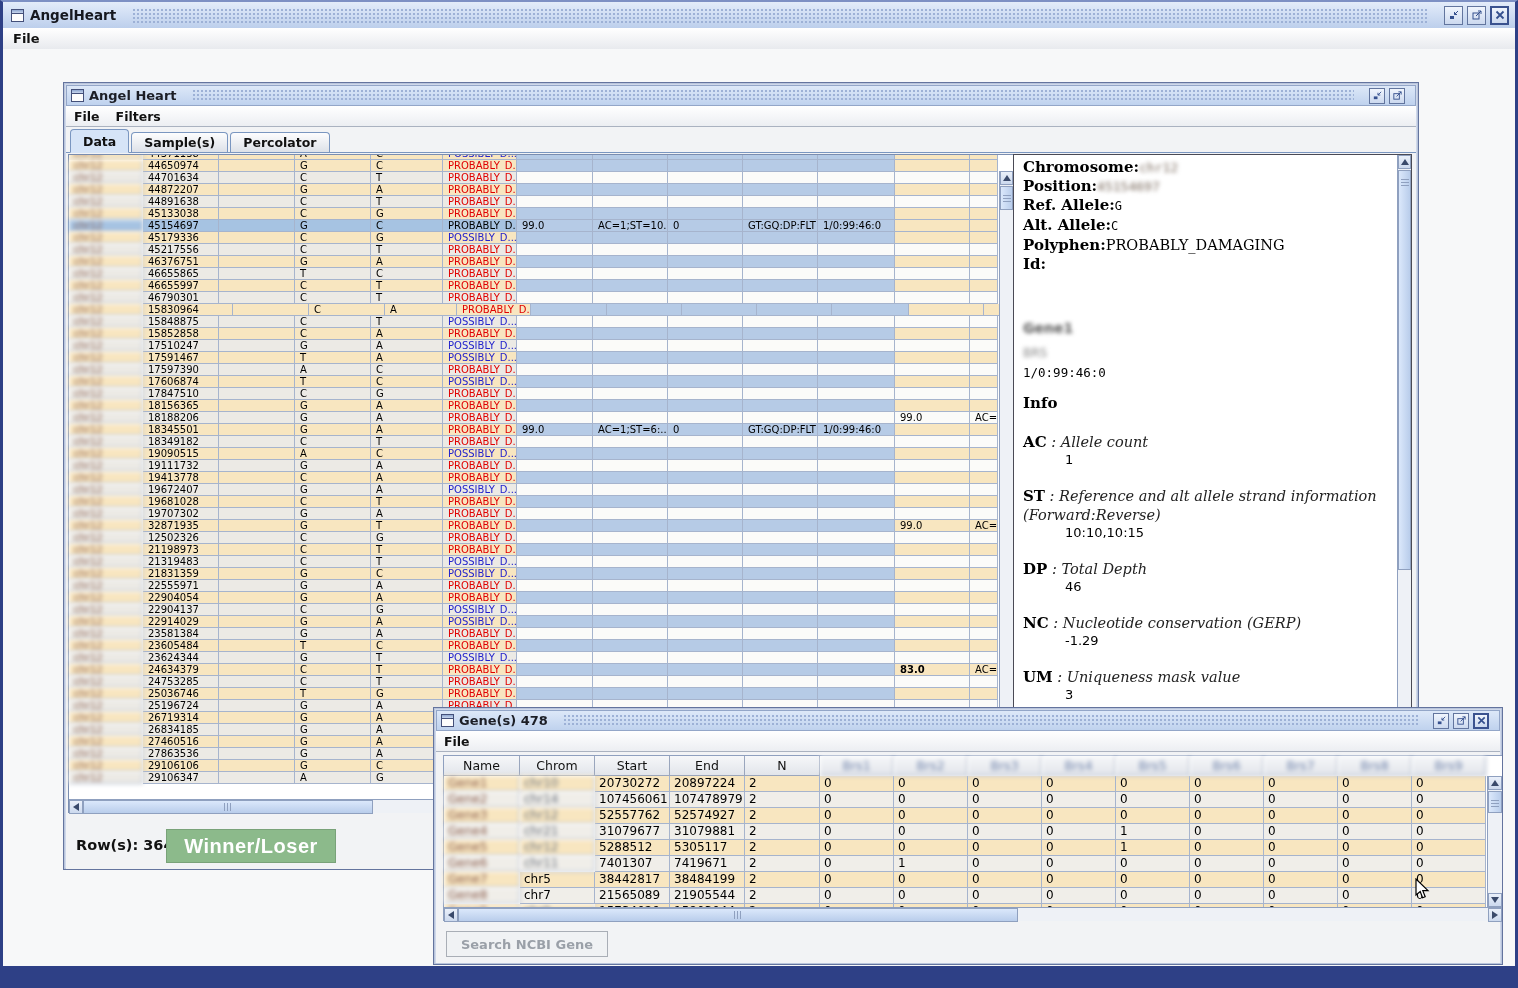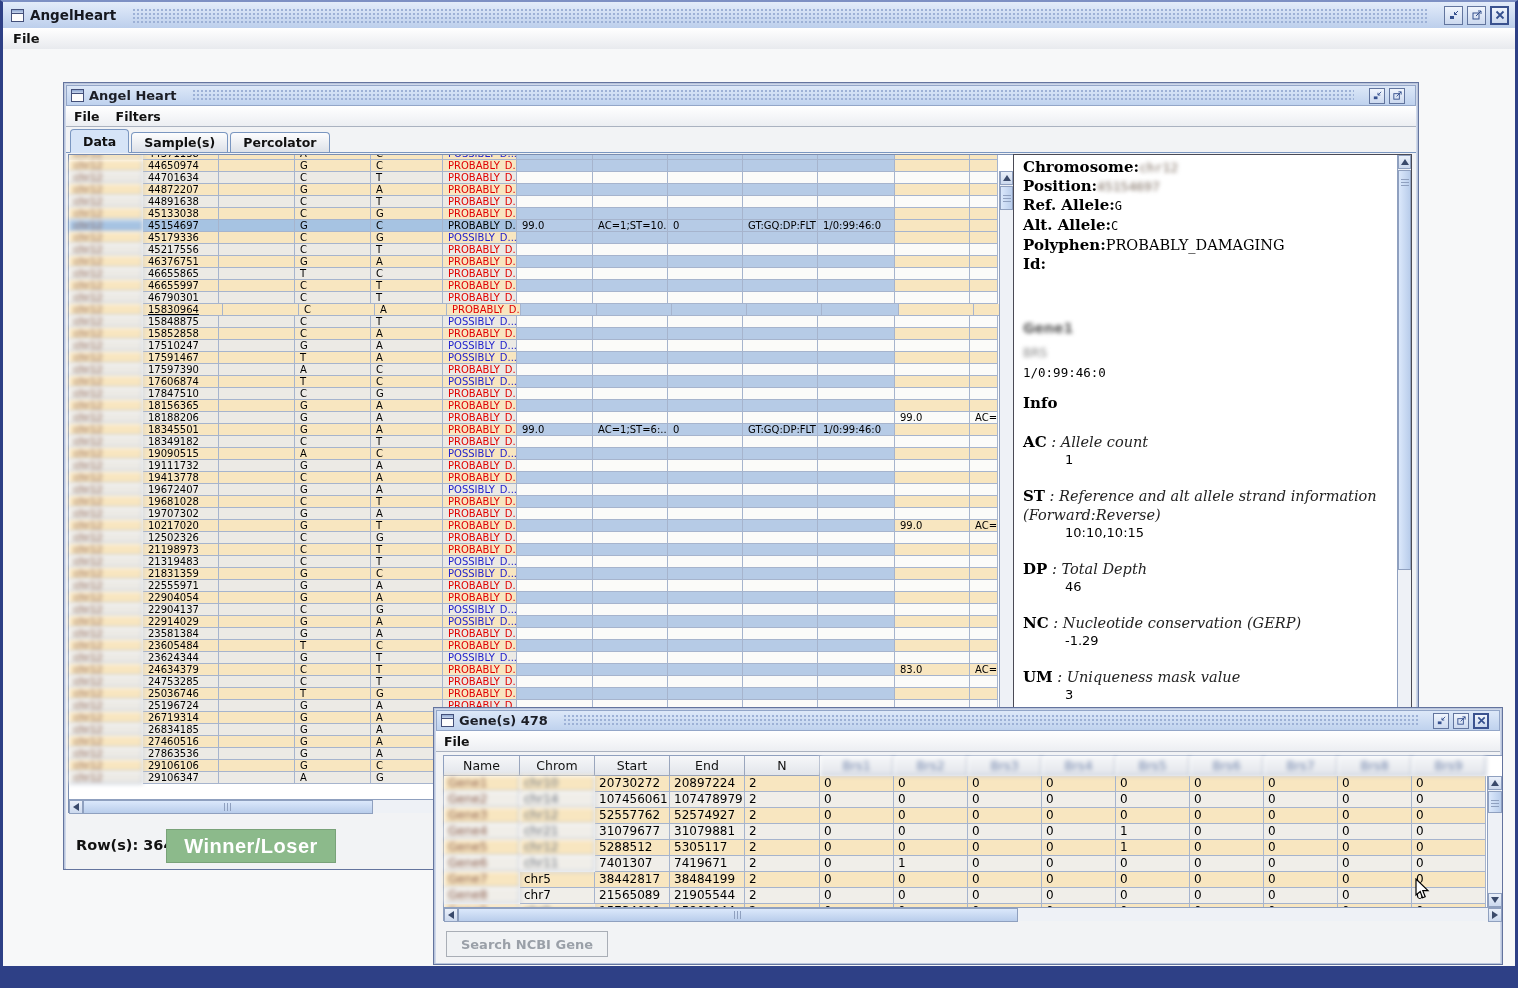--- a/index.html
+++ b/index.html
@@ -424,21 +424,21 @@
                 <span class="c mid" style="width: 76px;"></span>
                 <span class="c mid" style="width: 75px;"></span>
                 <span class="c mid" style="width: 75px;"></span>
                 <span class="c mid" style="width: 75px;"></span>
                 <span class="c mid" style="width: 77px;"></span>
                 <span class="c rt" style="width: 75px;"></span>
                 <span class="c rt" style="width: 28px;"></span>
               </div>
               <div class="mrow tan">
                 <span class="c chrom bl" style="width: 74px;">chr12</span>
-                <span class="c" style="width: 80px; text-decoration: underline;">15830964</span>
+                <span class="c" style="width: 90px;">15830964</span>
                 <span class="c" style="width: 76px;"></span>
                 <span class="c" style="width: 76px;">C</span>
                 <span class="c" style="width: 72px;">A</span>
                 <span class="c pph2 pr" style="width: 74px;">PROBABLY_D...</span>
                 <span class="c mid" style="width: 76px;"></span>
                 <span class="c mid" style="width: 75px;"></span>
                 <span class="c mid" style="width: 75px;"></span>
                 <span class="c mid" style="width: 75px;"></span>
                 <span class="c mid" style="width: 77px;"></span>
                 <span class="c rt" style="width: 75px;"></span>
@@ -694,21 +694,21 @@
                 <span class="c mid" style="width: 76px;"></span>
                 <span class="c mid" style="width: 75px;"></span>
                 <span class="c mid" style="width: 75px;"></span>
                 <span class="c mid" style="width: 75px;"></span>
                 <span class="c mid" style="width: 77px;"></span>
                 <span class="c rt" style="width: 75px;"></span>
                 <span class="c rt" style="width: 28px;"></span>
               </div>
               <div class="mrow tan">
                 <span class="c chrom bl" style="width: 74px;">chr12</span>
-                <span class="c" style="width: 76px;">10217020</span>
+                <span class="c" style="width: 76px;">32871935</span>
                 <span class="c" style="width: 76px;"></span>
                 <span class="c" style="width: 76px;">G</span>
                 <span class="c" style="width: 72px;">T</span>
                 <span class="c pph2 pr" style="width: 74px;">PROBABLY_D...</span>
                 <span class="c mid" style="width: 76px;"></span>
                 <span class="c mid" style="width: 75px;"></span>
                 <span class="c mid" style="width: 75px;"></span>
                 <span class="c mid" style="width: 75px;"></span>
                 <span class="c mid" style="width: 77px;"></span>
                 <span class="c rt" style="width: 75px;">99.0</span>
@@ -884,21 +884,21 @@
                 <span class="c" style="width: 76px;">24634379</span>
                 <span class="c" style="width: 76px;"></span>
                 <span class="c" style="width: 76px;">C</span>
                 <span class="c" style="width: 72px;">T</span>
                 <span class="c pph2 pr" style="width: 74px;">PROBABLY_D...</span>
                 <span class="c mid" style="width: 76px;"></span>
                 <span class="c mid" style="width: 75px;"></span>
                 <span class="c mid" style="width: 75px;"></span>
                 <span class="c mid" style="width: 75px;"></span>
                 <span class="c mid" style="width: 77px;"></span>
-                <span class="c rt" style="width: 75px;">83.0</span>
+                <span class="c rt" style="width: 75px; font-weight: bold;">83.0</span>
                 <span class="c rt" style="width: 28px;">AC=1</span>
               </div>
               <div class="mrow lt">
                 <span class="c chrom bl" style="width: 74px;">chr12</span>
                 <span class="c" style="width: 76px;">24753285</span>
                 <span class="c" style="width: 76px;"></span>
                 <span class="c" style="width: 76px;">C</span>
                 <span class="c" style="width: 72px;">T</span>
                 <span class="c pph2 pr" style="width: 74px;">PROBABLY_D...</span>
                 <span class="c mid" style="width: 76px;"></span>

